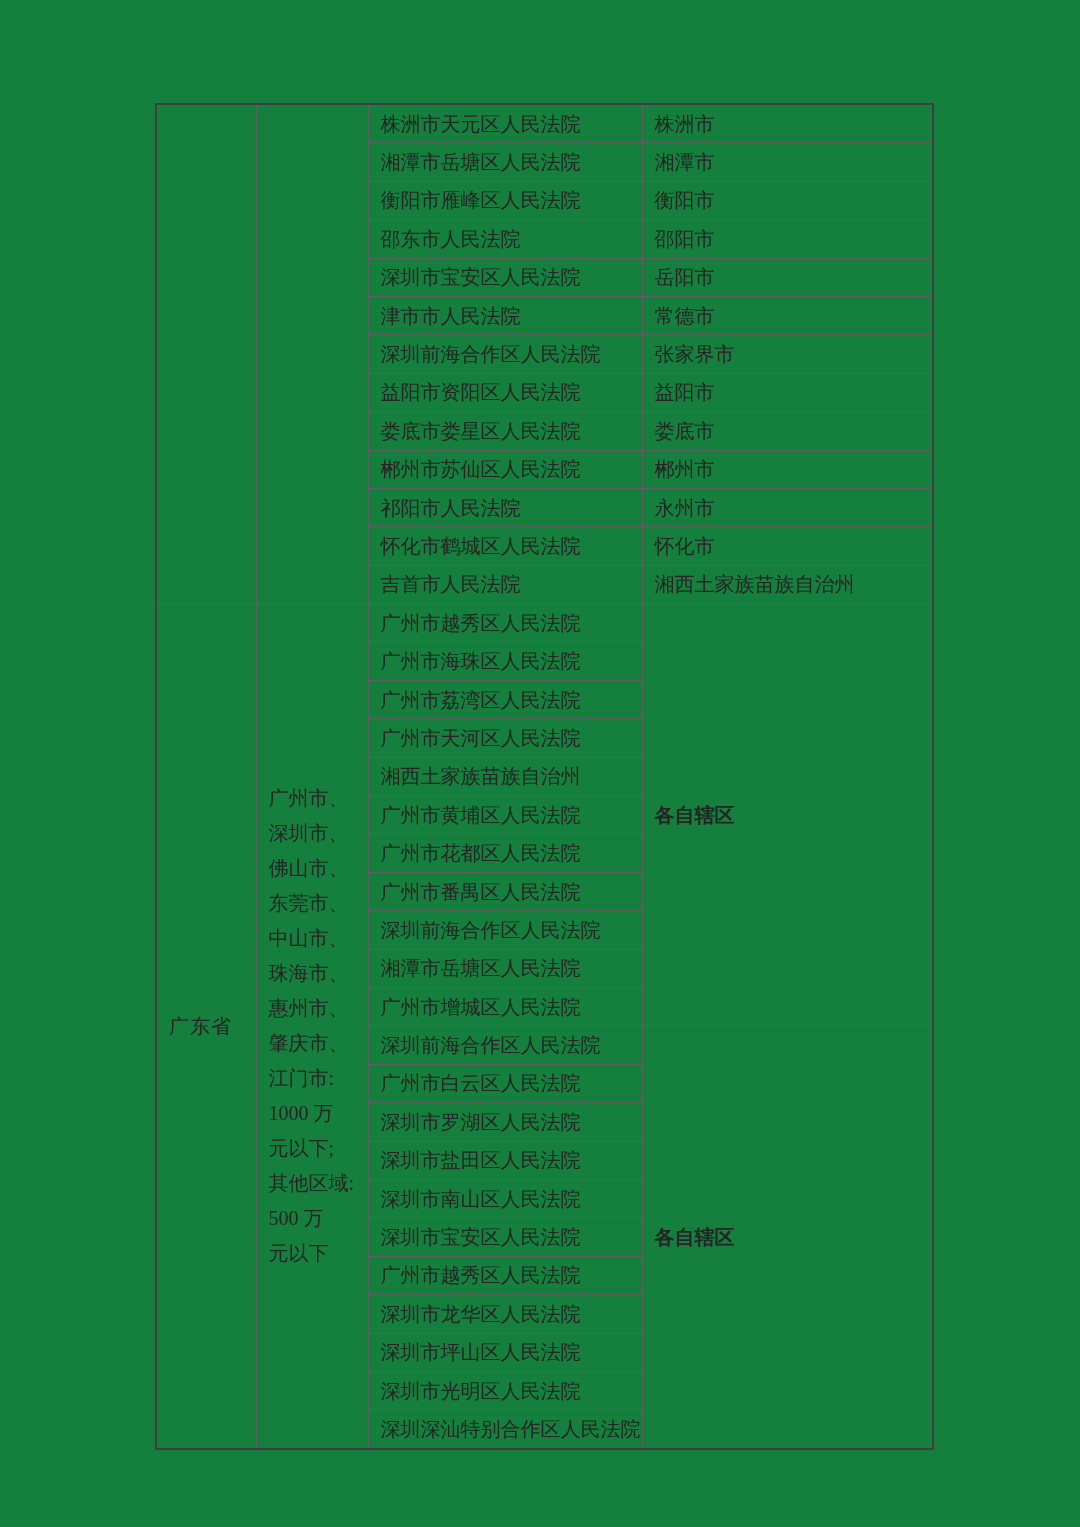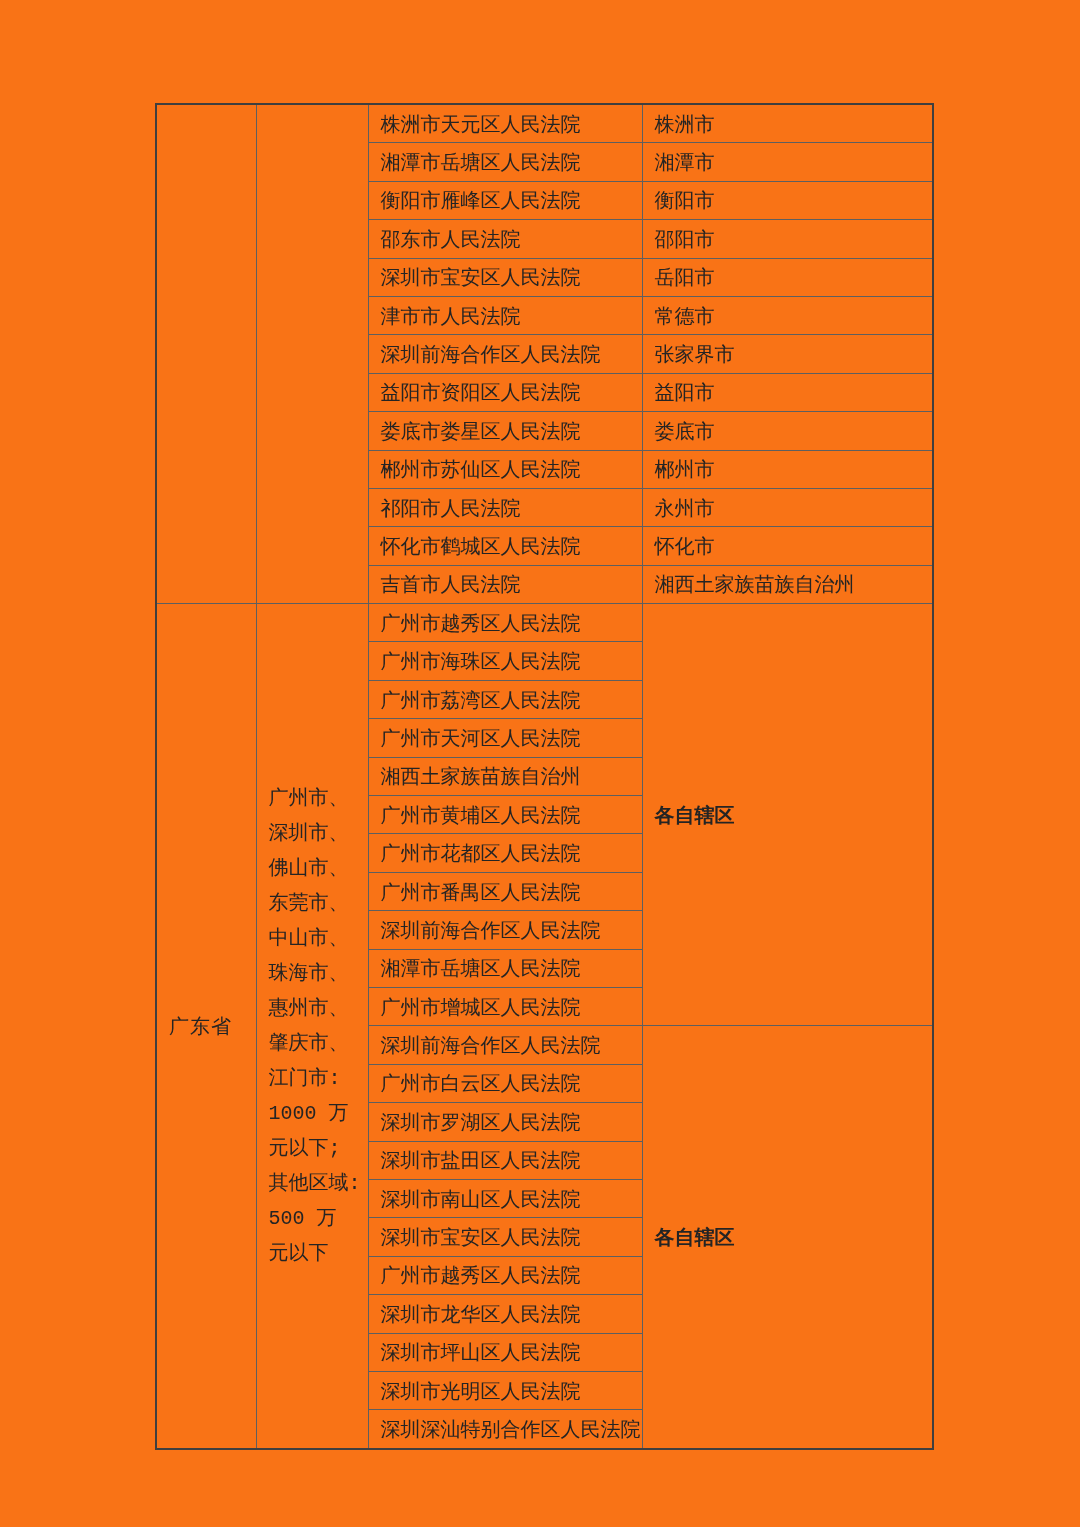--- a/index.html
+++ b/index.html
@@ -11,21 +11,21 @@
     height: 1527px;
     background: #ffffff;
     font-family: "Liberation Serif", "DejaVu Serif", serif;
     color: #242424;
     position: relative;
   }
   .page {
     position: absolute;
     left: 0; top: 0;
     width: 1080px; height: 1527px;
-    background: #f97316;
+    background: #15803d;
     overflow: hidden;
   }
   .table-wrap {
     position: absolute;
     left: 155px;
     top: 103px;
   }
   table.jurisdiction {
     border-collapse: collapse;
     table-layout: fixed;
@@ -48,21 +48,20 @@
     letter-spacing: 1px;
   }
   td.threshold-cell {
     padding-left: 10px;
     white-space: normal;
   }
   .threshold-line {
     display: block;
     line-height: 35px;
     white-space: nowrap;
-    font-family: Liberation Mono, monospace;
   }
   td.jurisdiction-merged {
     vertical-align: middle;
     font-weight: bold;
   }
 </style>
 </head>
 <body>
 
 <div class="page">

